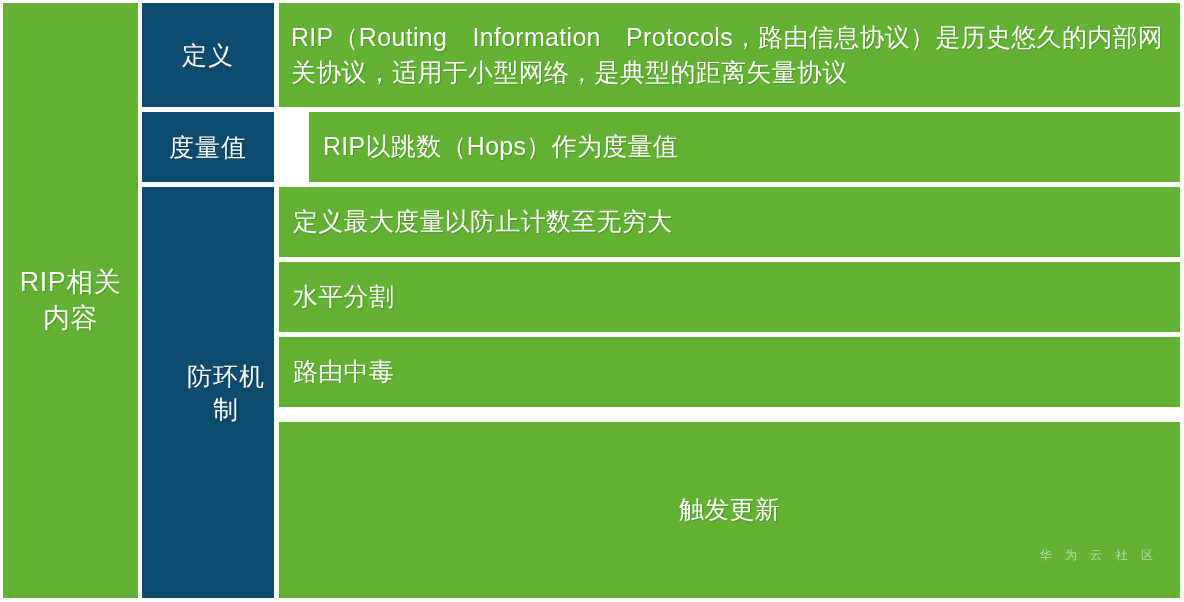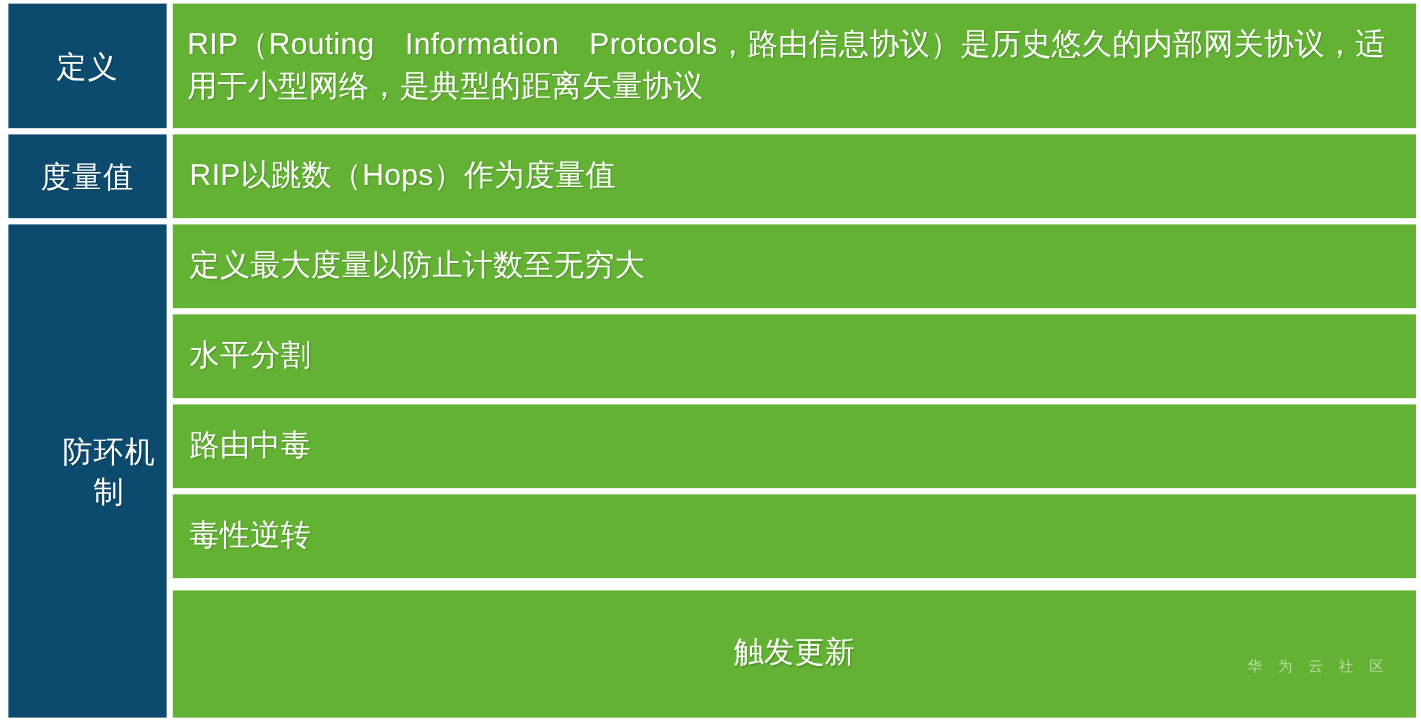--- a/index.html
+++ b/index.html
@@ -89,21 +89,21 @@
     padding: 0 14px;
     font-size: 25px;
     line-height: 1.42;
     letter-spacing: 0.3px;
     text-shadow: 1px 1px 1px rgba(0,0,0,0.18);
     overflow: hidden;
   }
   .content-gap { flex: 0 0 5px; background: #ffffff; }
 
   .cell-def    { flex: 0 0 104px; font-size: 25px; padding-left: 12px; }
-  .cell-metric { flex: 0 0 70px; }
+  .cell-metric { flex: 0 0 70px; margin-left: 30px; }
   .cell-loop   { flex: 0 0 70px; }
   .cell-loop-last { flex: 1 1 auto; position: relative; justify-content: center; }
 
   .def-text { display: block; }
 
   
   .watermark {
     position: absolute;
     right: 22px;
     bottom: 34px;
@@ -113,20 +113,26 @@
     text-shadow: none;
     pointer-events: none;
     white-space: nowrap;
   }
 </style>
 </head>
 <body>
 
 <div id="table-root">
 
+  <div class="col-category">
+    <div>
+      <span>RIP相关</span><br>
+      <span>内容</span>
+    </div>
+  </div>
 
   <div class="vgap-1"></div>
 
   <div class="col-subcat">
     <div class="subcat-cell subcat-def">定义</div>
     <div class="subcat-gap"></div>
     <div class="subcat-cell subcat-metric">度量值</div>
     <div class="subcat-gap"></div>
     <div class="subcat-cell subcat-loop">防环机制</div>
   </div>
@@ -145,21 +151,20 @@
 
     <div class="content-cell cell-loop">定义最大度量以防止计数至无穷大</div>
     <div class="content-gap"></div>
 
     <div class="content-cell cell-loop">水平分割</div>
     <div class="content-gap"></div>
 
     <div class="content-cell cell-loop">路由中毒</div>
     <div class="content-gap"></div>
 
-    <div class="content-cell cell-loop">毒性逆转</div>
     <div class="content-gap"></div>
 
     <div class="content-gap"></div>
 
     <div class="content-cell cell-loop-last">
       <span>触发更新</span>
       <span class="watermark">华 为 云 社 区</span>
     </div>
 
   </div>

